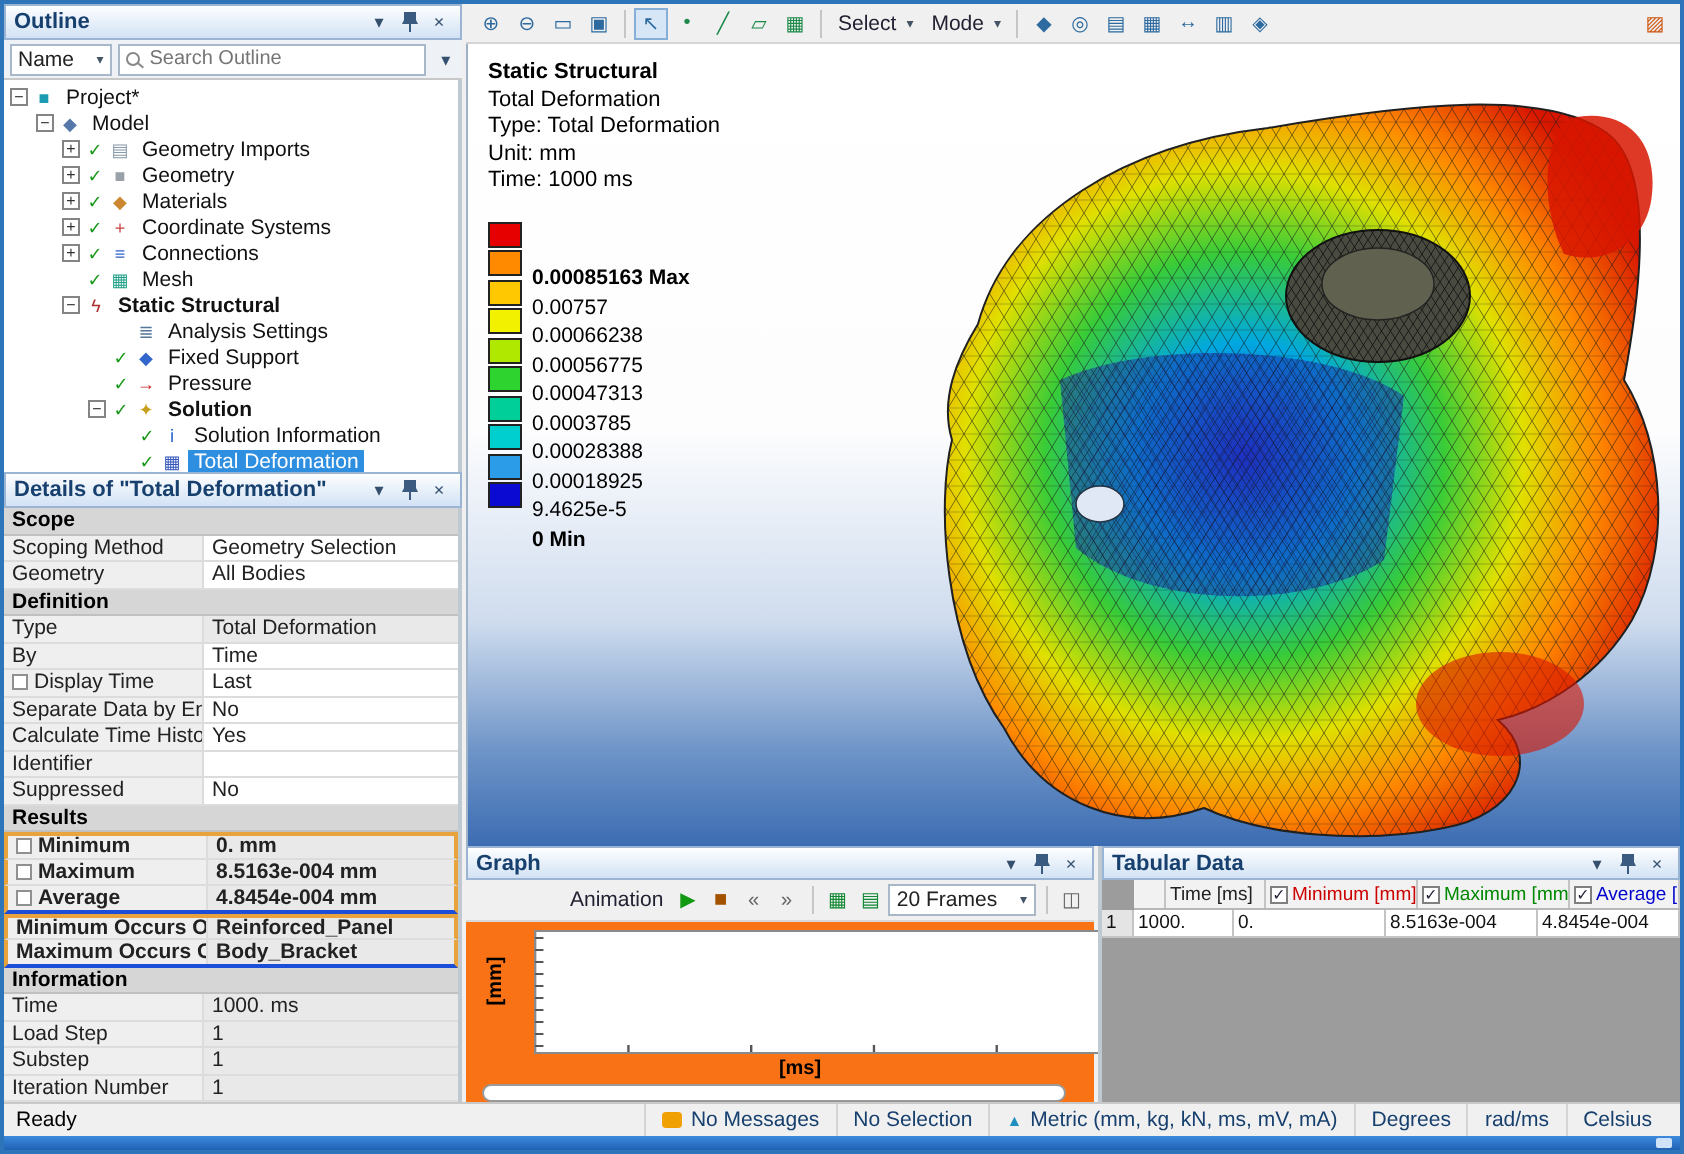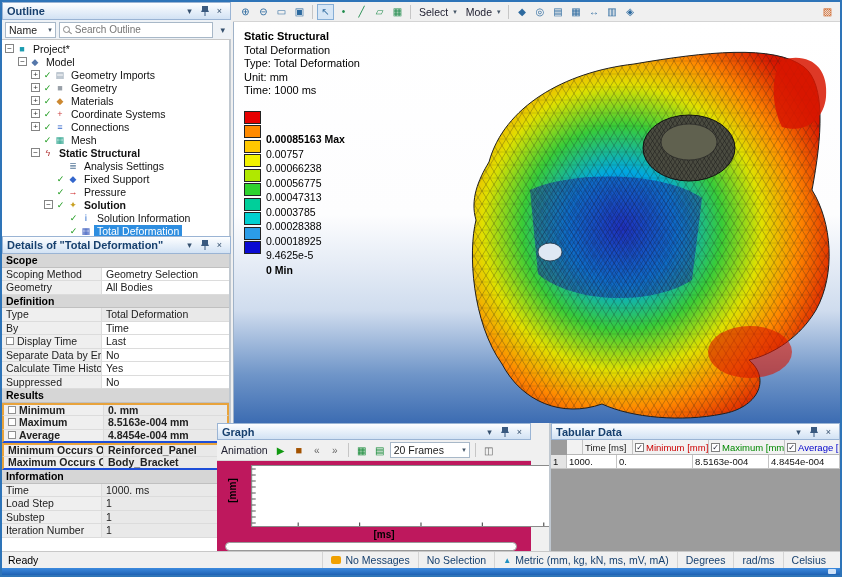--- a/index.html
+++ b/index.html
@@ -77,25 +77,25 @@
   .vp-annot{position:absolute;left:10px;top:8px;font-size:11px;color:#000;line-height:13.5px;}
   .vp-annot .b{font-weight:bold;}
   .vp-legend{position:absolute;left:10px;top:88px;}
   .leg-row{display:flex;align-items:center;height:14.5px;gap:5px;}
   .leg-swatch{width:17px;height:13px;border:1px solid #222;flex:none;}
   .leg-label{font-size:10.5px;color:#000;margin-top:44px;}
   .leg-row.endpoint .leg-label{font-weight:bold;}
   #model-svg{position:absolute;left:0;top:0;}
 
   
-  #graph-panel{left:215px;top:421px;width:314px;height:128px;background:#be185d;}
+  #graph-panel{left:231px;top:421px;width:314px;height:128px;background:#f97316;}
   #graph-header{position:absolute;left:0;top:0;width:100%;height:17px;}
   .g-toolbar{position:absolute;left:0;top:17px;width:100%;height:21px;display:flex;align-items:center;
     gap:2px;padding:0 4px;border-bottom:1px solid #d8d8d8;background:#f0f0f0;}
-  .g-label{font-size:10.5px;color:#223;margin-right:3px;}
+  .g-label{font-size:10.5px;color:#223;margin-right:3px;margin-left:48px;}
   .g-ic{width:16px;height:15px;display:flex;align-items:center;justify-content:center;font-size:10px;color:#666;}
   .g-ic.play{color:#119911;}
   .g-ic.stop{color:#a35200;font-size:11px;}
   .g-ic.green{color:#118833;}
   .frames-dd{width:80px;height:16px;background:#fff;border:1px solid #a8b8c8;display:flex;align-items:center;
     font-size:10.5px;padding:0 3px;color:#222;}
   .g-chart{position:absolute;left:0;top:38px;right:0;bottom:0;}
   .g-ylabel{position:absolute;left:-5px;top:24px;width:40px;text-align:center;transform:rotate(-90deg);
     font-size:10px;font-weight:bold;color:#000;}
   .plot{position:absolute;left:34px;top:4px;right:14px;height:62px;}
@@ -298,20 +298,26 @@
         <div class="dlabel">
           <span>Separate Data by Entity</span>
         </div>
         <div class="dvalue">No</div>
       </div>
     <div class="drow">
         <div class="dlabel">
           <span>Calculate Time History</span>
         </div>
         <div class="dvalue">Yes</div>
+      </div>
+    <div class="drow">
+        <div class="dlabel">
+          <span>Identifier</span>
+        </div>
+        <div class="dvalue"></div>
       </div>
     <div class="drow">
         <div class="dlabel">
           <span>Suppressed</span>
         </div>
         <div class="dvalue">No</div>
       </div>
     <div class="dsec">Results</div>
     <div class="drow og og-t">
         <div class="dlabel">

